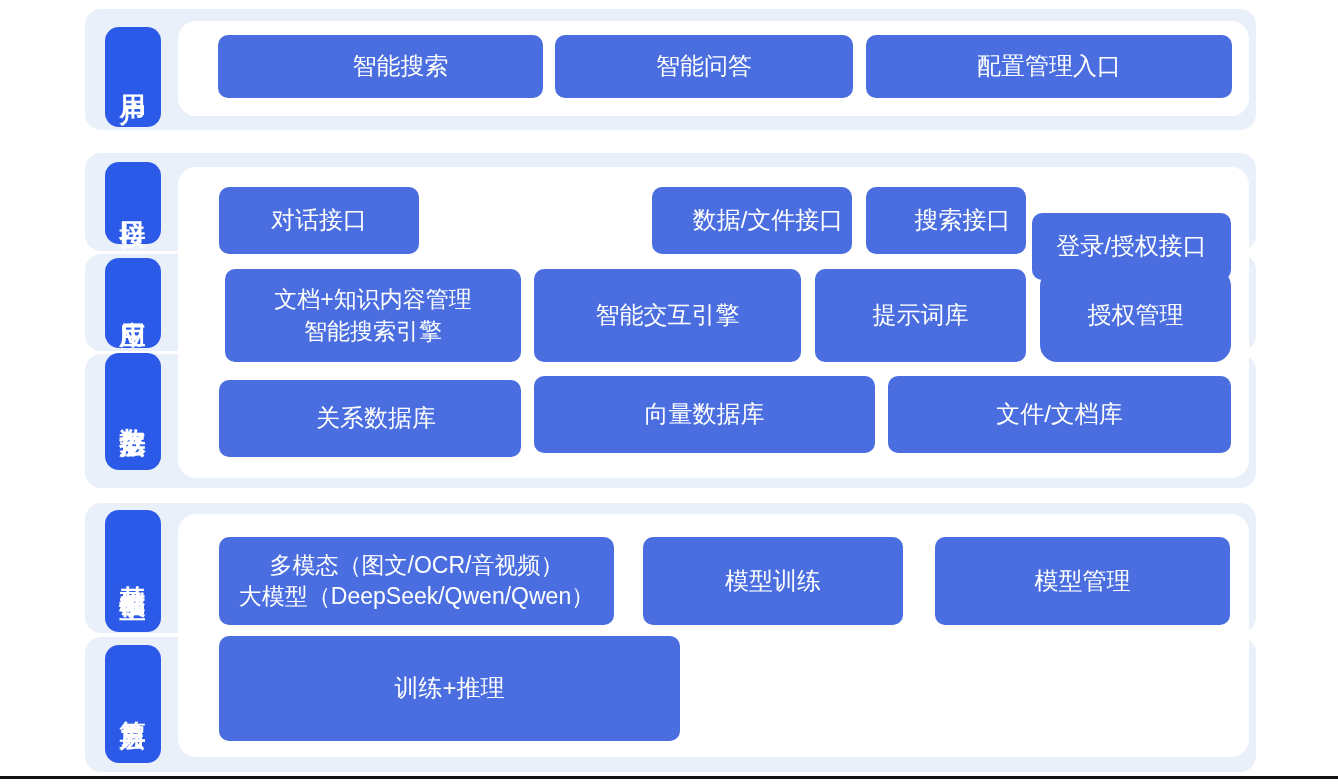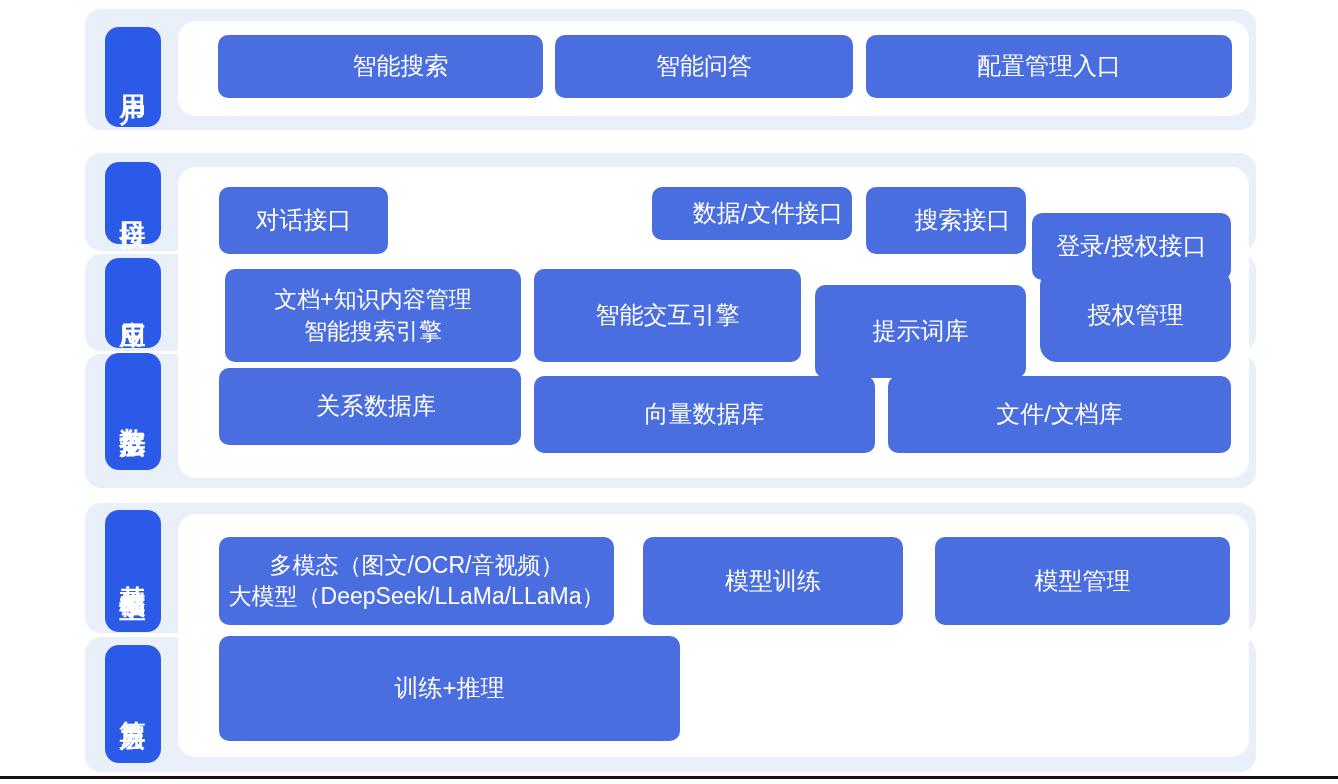--- a/index.html
+++ b/index.html
@@ -103,37 +103,37 @@
     <span class="vtext">基础模型</span>
   </div>
   <div class="layer-label" style="left:105px; top:645px; width:56px; height:118px;">
     <span class="vtext">算力层</span>
   </div>
 
   <div class="node" style="left:218px; top:35px; width:325px; height:63px;padding-left:40px;">智能搜索</div>
   <div class="node" style="left:555px; top:35px; width:298px; height:63px;">智能问答</div>
   <div class="node" style="left:866px; top:35px; width:366px; height:63px;">配置管理入口</div>
 
-  <div class="node" style="left:219px; top:187px; width:169px; height:67px;">对话接口</div>
-  <div class="node" style="left:652px; top:187px; width:200px; height:53px;padding-left:32px;">数据/文件接口</div>
+  <div class="node" style="left:219px; top:187px; width:200px; height:67px;">对话接口</div>
+  <div class="node" style="left:652px; top:187px; width:200px; height:67px;padding-left:32px;">数据/文件接口</div>
   <div class="node" style="left:866px; top:187px; width:160px; height:67px;padding-left:33px;">搜索接口</div>
   <div class="node" style="left:1032px; top:187px; width:199px; height:67px;margin-top:26px;">登录/授权接口</div>
 
   <div class="node small-2line" style="left:225px; top:269px; width:296px; height:93px;">文档+知识内容管理
 智能搜索引擎</div>
   <div class="node" style="left:534px; top:269px; width:267px; height:93px;">智能交互引擎</div>
-  <div class="node" style="left:815px; top:269px; width:211px; height:93px;margin-top:16px;">提示词库</div>
+  <div class="node" style="left:815px; top:269px; width:211px; height:93px;">提示词库</div>
   <div class="node" style="left:1040px; top:269px; width:191px; height:93px;border-radius:17px;">授权管理</div>
 
-  <div class="node" style="left:219px; top:368px; width:302px; height:77px;padding-left:12px;">关系数据库</div>
+  <div class="node" style="left:219px; top:380px; width:302px; height:77px;padding-left:12px;">关系数据库</div>
   <div class="node" style="left:534px; top:376px; width:341px; height:77px;">向量数据库</div>
   <div class="node" style="left:888px; top:376px; width:343px; height:77px;">文件/文档库</div>
 
   <div class="node small-2line" style="left:219px; top:537px; width:395px; height:88px;">多模态（图文/OCR/音视频）
-大模型（DeepSeek/LLaMa/LLaMa）</div>
+大模型（DeepSeek/Qwen/Qwen）</div>
   <div class="node" style="left:935px; top:537px; width:295px; height:88px;">模型管理</div>
   <div class="node" style="left:643px; top:537px; width:260px; height:88px;">模型训练</div>
 
   <div class="node" style="left:219px; top:636px; width:461px; height:105px;">训练+推理</div>
 
   <div class="bottom-rule"></div>
 
 </div>
 
 </body></html>

